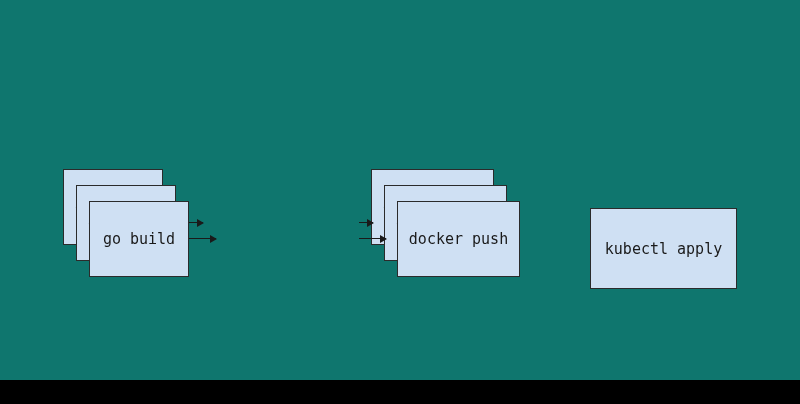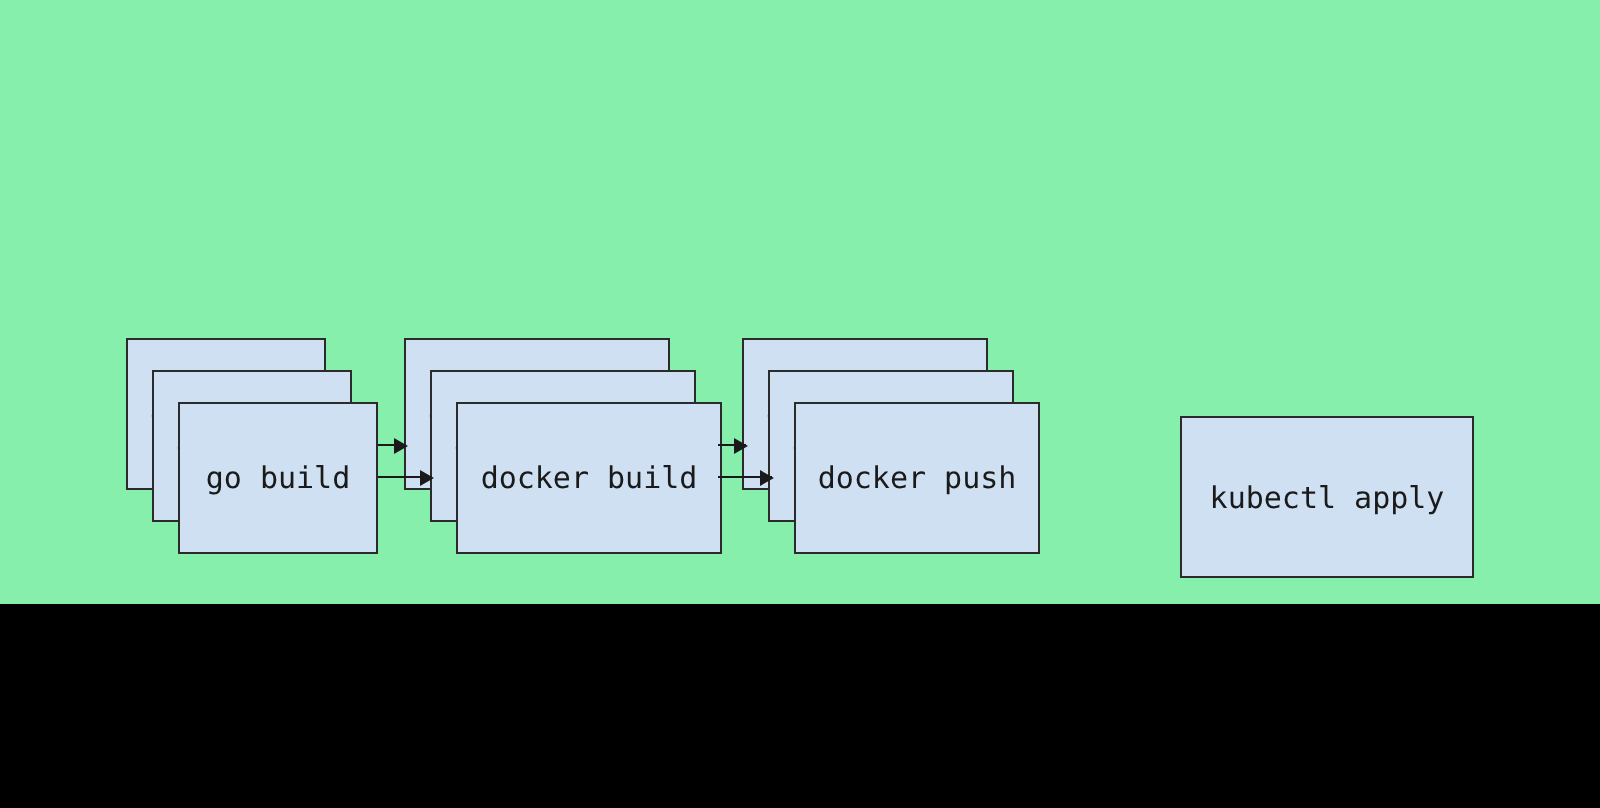--- a/index.html
+++ b/index.html
@@ -3,22 +3,22 @@
 <meta charset="utf-8">
 <style>
   html, body {
     margin: 0;
     padding: 0;
     background: #000000;
   }
   #canvas {
     position: relative;
     width: 800px;
-    height: 302px;
-    background: #86efac;
+    height: 380px;
+    background: #0f766e;
     overflow: hidden;
     font-family: "DejaVu Sans Mono", "Liberation Mono", monospace;
   }
 
   
   .group {
     position: absolute;
   }
   .card {
     position: absolute;
@@ -82,31 +82,20 @@
       <span>go build</span>
     </div>
     <div class="card layer2" style="width:100px; height:76px;">
       <span>go build</span>
     </div>
   </div>
 
   <div class="arrow" style="left:189px; top:222px; width:14px;"></div>
   <div class="arrow" style="left:189px; top:238px; width:27px;"></div>
 
-  <div class="group" style="left:202px; top:169px; width:159px; height:108px;">
-    <div class="card back layer0" style="width:133px; height:76px;">
-      <span>docker build</span>
-    </div>
-    <div class="card back layer1" style="width:133px; height:76px;">
-      <span>docker build</span>
-    </div>
-    <div class="card layer2" style="width:133px; height:76px;">
-      <span>docker build</span>
-    </div>
-  </div>
 
   <div class="arrow" style="left:359px; top:222px; width:14px;"></div>
   <div class="arrow" style="left:359px; top:238px; width:27px;"></div>
 
   <div class="group" style="left:371px; top:169px; width:149px; height:108px;">
     <div class="card back layer0" style="width:123px; height:76px;">
       <span>docker push</span>
     </div>
     <div class="card back layer1" style="width:123px; height:76px;">
       <span>docker push</span>

